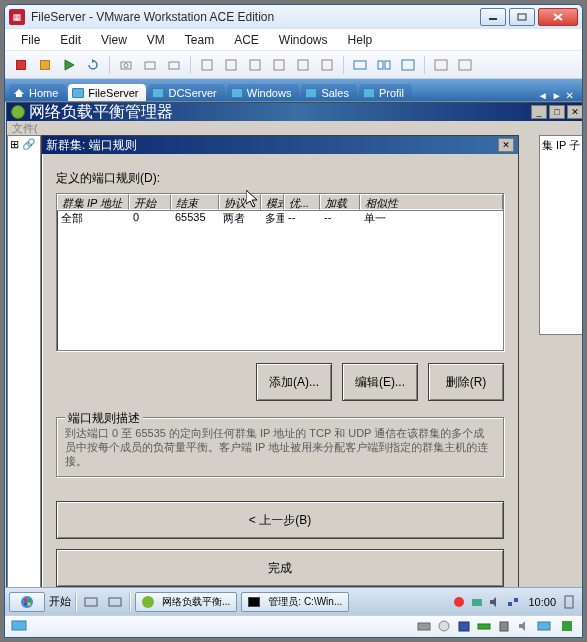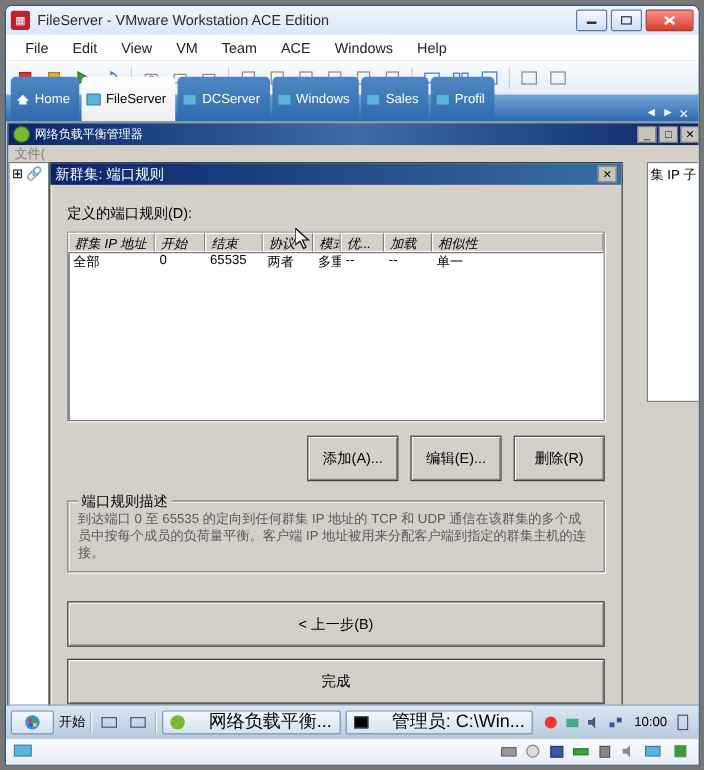--- a/index.html
+++ b/index.html
@@ -17,32 +17,32 @@
 
 .menubar { height: 22px; display: flex; align-items: center; padding: 0 8px; gap: 4px; background: #fff; border-bottom: 1px solid #e3e9ef; }
 .menubar span { padding: 2px 8px; cursor: pointer; color: #222; font-size: 12px; }
 
 .toolbar { height: 28px; background: linear-gradient(#f9fbfe,#e8eef6); border-bottom: 1px solid #c4d0dc; display: flex; align-items: center; padding: 0 6px; gap: 4px; }
 .tbtn { width: 20px; height: 20px; border: 1px solid transparent; border-radius:2px; display:inline-flex; align-items:center; justify-content:center; cursor:pointer; }
 .tsep { width:1px; height:18px; background:#c4d0dc; margin:0 2px; }
 .tbtn .sq { width:10px; height:10px; }
 
 .tabstrip { height: 22px; background: linear-gradient(#6fa4d8,#2e6bad); display: flex; align-items: flex-end; padding: 0 4px; gap: 2px; position:relative;}
-.vmtab { height: 37px; padding: 0 8px 0 4px; display: flex; align-items: center; gap: 4px; background: linear-gradient(#4f87c4,#2e6bad); border-radius: 4px 4px 0 0; color: #fff; cursor:pointer; font-size:11px; }
+.vmtab { height: 17px; padding: 0 8px 0 4px; display: flex; align-items: center; gap: 4px; background: linear-gradient(#4f87c4,#2e6bad); border-radius: 4px 4px 0 0; color: #fff; cursor:pointer; font-size:11px; }
 .vmtab.active { background: linear-gradient(#fff,#eee); color: #000; }
 .vmtab .tabicon { width:12px; height:10px; background:#5ab4e0; border:1px solid #3b7fa8; border-radius:1px; }
 .tabstrip .nav { margin-left:auto; display:flex; gap:4px; color:#fff; padding-right:4px;}
 .tabstrip .nav span { cursor:pointer; font-size:10px; }
 
 .vm-desktop { flex: 1; background: #bcd7e8; position: relative; overflow: hidden; border-top:1px solid #6b8bb1;}
 
 .nlb-window { position: absolute; left: 1px; top: 0; right: -6px; height: 558px; background: #d4d0c8; border: 1px solid #4a4a4a; }
 .nlb-title { height: 18px; background: linear-gradient(90deg,#0a246a,#3a6ea5,#0a246a); display:flex; align-items:center; padding:0 4px; }
 .nlb-title .ico { width:14px; height:14px; background:#7ab934; border-radius:7px; border:1px solid #4a7a1a; margin-right:4px;}
-.nlb-title .txt { flex:1; color:#fff; font-size:10px; }
+.nlb-title .txt { flex:1; color:#fff; font-size:16px; }
 .nlb-title .xbtn { width:16px; height:14px; background:#c8c4bc; border:1px solid #7a7a7a; display:flex; align-items:center; justify-content:center; cursor:pointer; margin-left:2px; font-size:9px;}
 .nlb-menu { height: 14px; background:#d4d0c8; color:#808080; padding-left:5px; font-size:11px;}
 
 .dialog { position:absolute; left:34px; top:32px; width:478px; height:466px; background:#d4d0c8; border:1px solid #404040; box-shadow: 1px 1px 0 #fff inset; }
 .dialog-title { height:18px; background:linear-gradient(90deg,#0a246a,#3a6ea5); color:#fff; display:flex; align-items:center; padding:0 4px; font-size:12px;}
 .dialog-title .dx { margin-left:auto; width:16px; height:14px; background:#c8c4bc; border:1px solid #7a7a7a; display:flex; align-items:center; justify-content:center; cursor:pointer; font-size:9px; color:#000;}
 .dialog-body { padding: 16px 14px 10px; }
 
 .label-def { margin-bottom: 6px; font-size:12px; color:#000;}
 .listview { background:#fff; border:1px solid #808080; box-shadow: 1px 1px 0 #fff, inset 1px 1px 0 #404040; height:158px; }
@@ -61,21 +61,21 @@
 
 .wizard-row { display:flex; justify-content:flex-end; gap:10px; margin-top:24px;flex-direction:column; }
 
 .left-tree { position:absolute; left:0; top:32px; width:34px; height:490px; background:#fff; border:1px solid #808080; padding:2px;}
 .left-tree .node { font-size:11px;}
 .right-col { position:absolute; right:-6px; top:32px; width:54px; height:200px; background:#fff; border:1px solid #808080; padding:2px;}
 .log-box { position:absolute; left:2px; bottom:4px; width:44px; height:54px; border:1px solid #808080; background:#fff; font-size:10px;}
 
 .taskbar { position:absolute; left:0; right:0; bottom:0; height:28px; background:linear-gradient(#dce6f2,#b8cce0); border-top:1px solid #8aa8c8; display:flex; align-items:center; padding:0 4px; gap:4px;}
 .taskbar .start { width:36px; height:20px; border:1px solid #7a96b4; border-radius:2px; display:flex; align-items:center; justify-content:center; font-size:11px; cursor:pointer; background:linear-gradient(#f5f9fd,#d4e2f0);}
-.taskbar .tbitem { height:20px; border:1px solid #7a96b4; border-radius:2px; padding:0 6px; display:flex; align-items:center; gap:20px; font-size:15px; cursor:pointer; background:linear-gradient(#f5f9fd,#d4e2f0);}
+.taskbar .tbitem { height:20px; border:1px solid #7a96b4; border-radius:2px; padding:0 6px; display:flex; align-items:center; gap:8px; font-size:10px; cursor:pointer; background:linear-gradient(#f5f9fd,#d4e2f0);}
 .taskbar .tray { margin-left:auto; display:flex; align-items:center; gap:4px;}
 .taskbar .tray .ico { width:14px; height:14px; cursor:pointer;}
 .taskbar .clock { font-size:11px; padding:0 4px;}
 .taskbar .tbsep { width:2px; height:18px; border-left:1px solid #9ab6d2; border-right:1px solid #fff;}
 
 .statusbar { height:22px; background:linear-gradient(#f9fbfe,#e8eef6); border-top:1px solid #c4d0dc; display:flex; align-items:center; padding:0 6px; gap:8px; font-size:11px; color:#444;}
 .statusbar .sico { width:16px; height:16px;}
 .cursor-arrow { position:absolute; left:241px; top:88px; pointer-events:none;}
 </style>
 </head>

